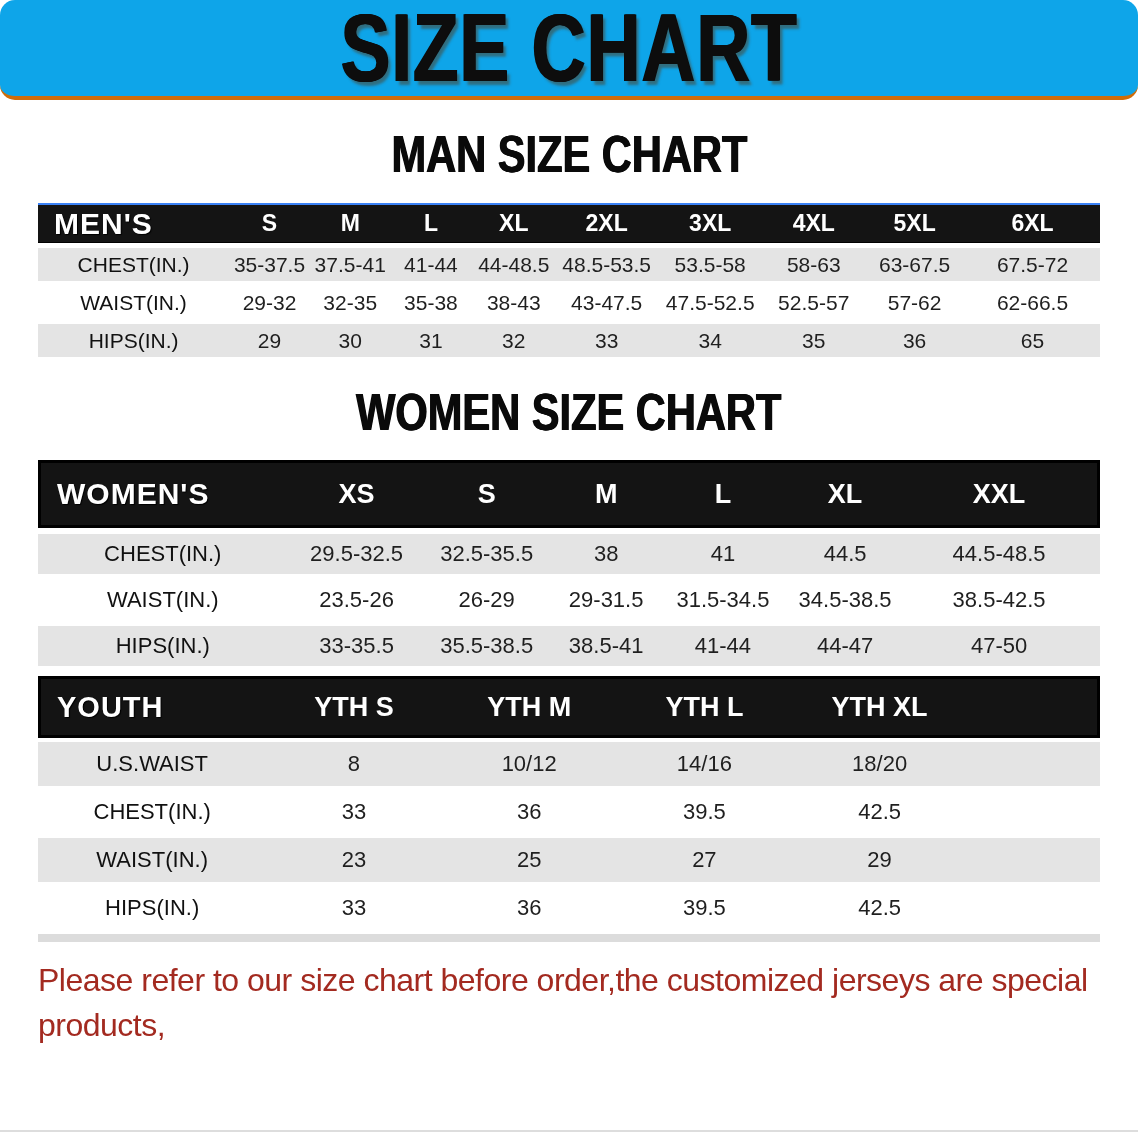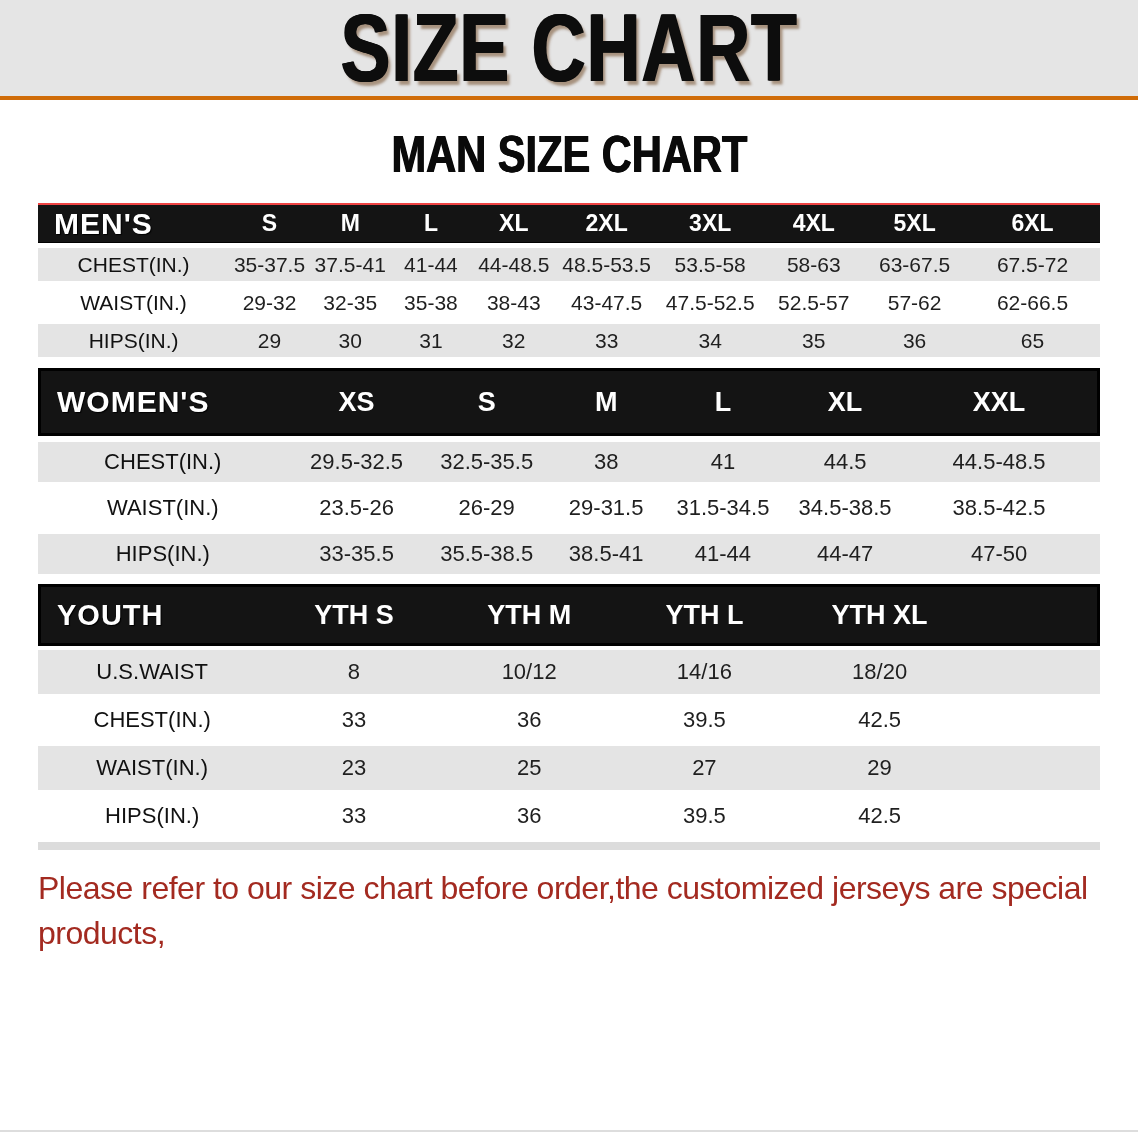--- a/index.html
+++ b/index.html
@@ -7,23 +7,23 @@
   body {
     width: 1138px; height: 1132px; overflow: hidden;
     background: #ffffff;
     font-family: "Liberation Sans", sans-serif;
     border-bottom: 2px solid #ddd;
   }
 
   
   .banner {
     width: 100%; height: 100px;
-    background: #e5e5e5;
+    background: #0ea5e9;
     border-bottom: 4px solid #d06c08;
-    display: flex; align-items: center; justify-content: center;
+    display: flex; align-items: center; justify-content: center; border-radius: 15px;
   }
   .banner-title {
     display: inline-block;
     font-size: 96px; font-weight: bold; color: #0d0d0d;
     letter-spacing: 1px; line-height: 1;
     transform: scale(0.78, 1.0);
     text-shadow: 1px 0 0 #0d0d0d, -1px 0 0 #0d0d0d,
                  4px 4px 3px rgba(90,45,0,0.45);
     white-space: nowrap;
   }
@@ -49,21 +49,21 @@
   }
   .t-men   { border-spacing: 0 5px; }
   .t-women { border-spacing: 0 6px; }
   .t-youth { border-spacing: 0 4px; }
 
   .size-table thead th {
     background: #141414; color: #ffffff;
     font-weight: bold; text-align: center;
     overflow: hidden; white-space: nowrap;
   }
-  .t-men thead th   { height: 40px; font-size: 23px; border-top: 2px solid #ef4444; border-bottom: 1px solid #000; }
+  .t-men thead th   { height: 40px; font-size: 23px; border-top: 2px solid #3b82f6; border-bottom: 1px solid #000; }
   .t-women thead th { height: 68px; font-size: 27px; border-top: 3px solid #000; border-bottom: 3px solid #000; }
   .t-youth thead th { height: 62px; font-size: 27px; border-top: 3px solid #000; border-bottom: 3px solid #000; }
   .t-women thead th:first-child, .t-youth thead th:first-child { border-left: 3px solid #000; }
   .t-women thead th.filler, .t-youth thead th.filler { border-right: 3px solid #000; }
 
   .size-table th.corner {
     text-align: left; padding-left: 16px;
     font-size: 30px; letter-spacing: 1px;
     text-shadow: 1px 1px 1px #000;
   }
@@ -181,20 +181,23 @@
           <td>35</td>
           <td>36</td>
           <td>65</td>
           <td class="filler"></td>
         </tr>
       </tbody>
   </table>
 </section>
 
 <section id="sec-women">
+  <h2 class="section-heading">
+    <span>WOMEN SIZE CHART</span>
+  </h2>
   <table class="size-table t-women">
     <thead>
         <tr>
           <th class="corner">WOMEN'S</th>
           <th>XS</th>
           <th>S</th>
           <th>M</th>
           <th>L</th>
           <th>XL</th>
           <th>XXL</th>

